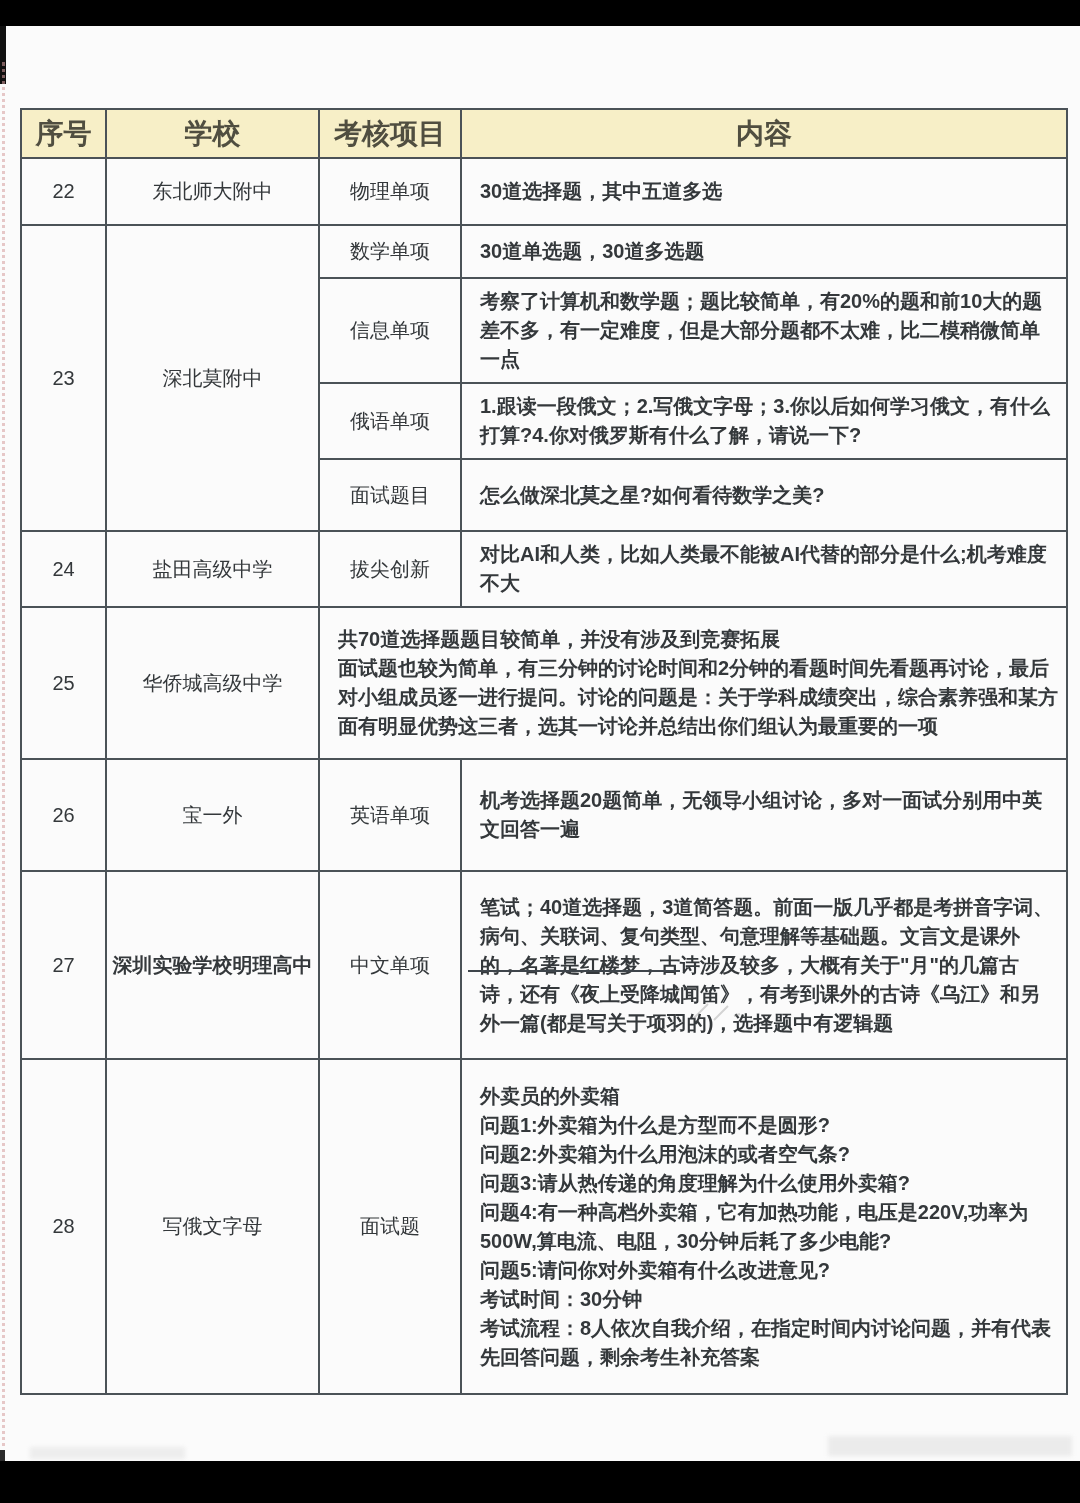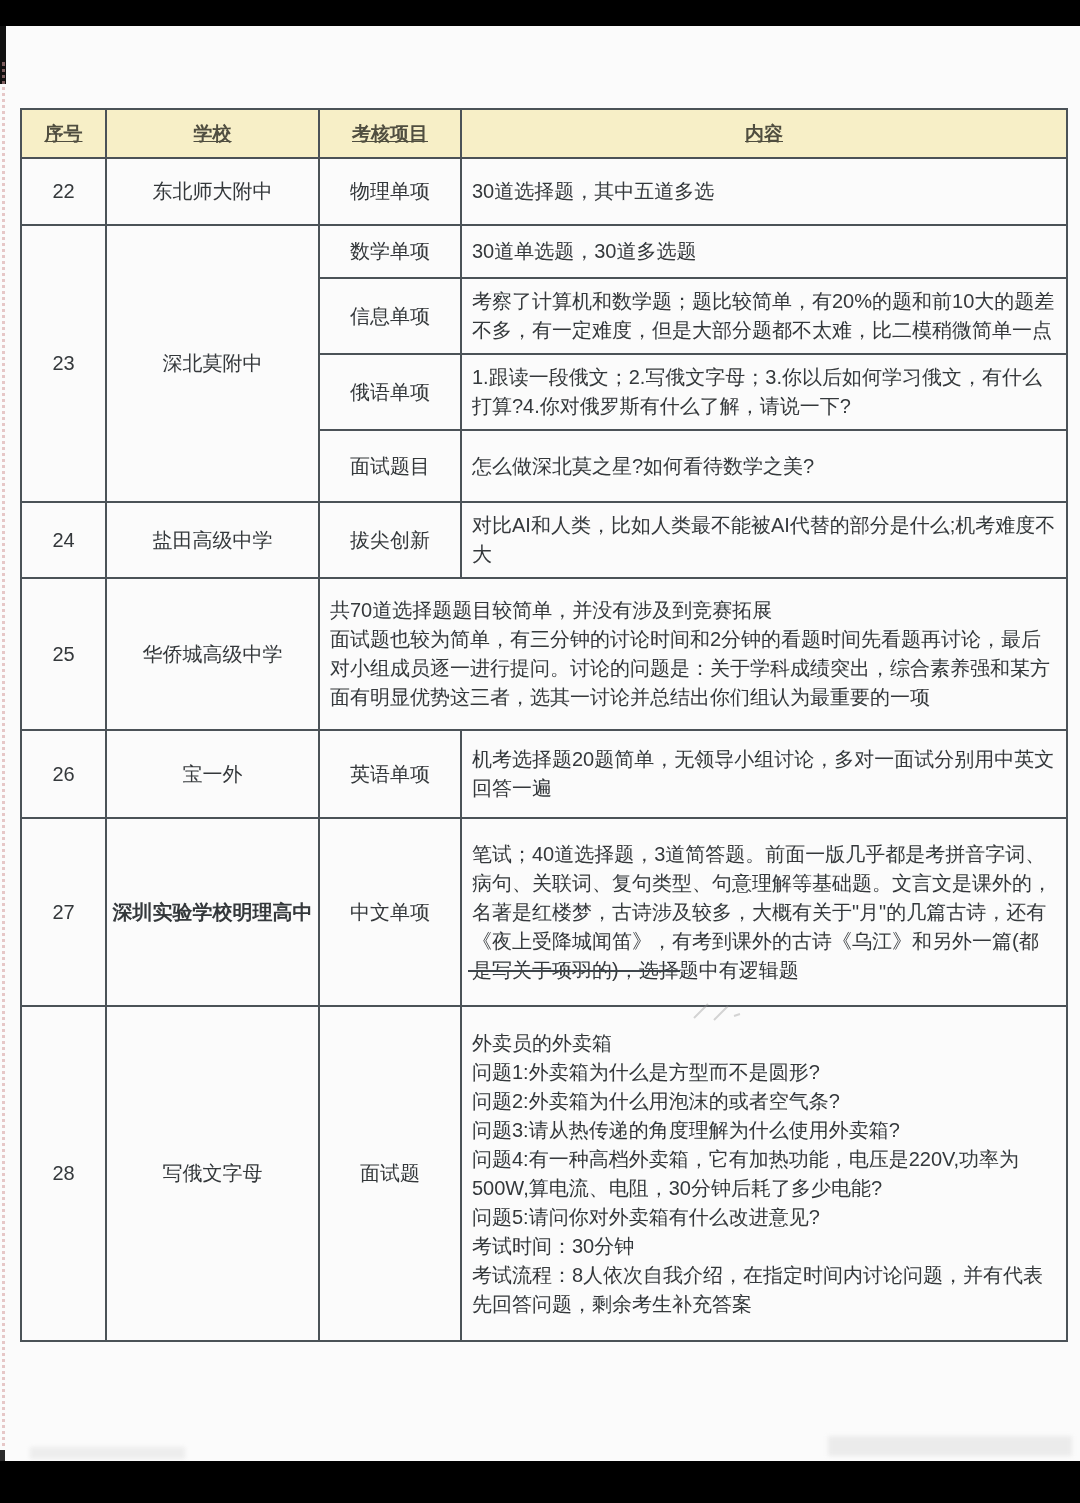--- a/index.html
+++ b/index.html
@@ -22,32 +22,32 @@
     border-collapse:collapse;table-layout:fixed;
   }
   .grid th,.grid td{
     border:2px solid var(--border_color,#4b5257);
     font-size:20px;color:var(--text_color,#34383b);
     padding:2px 4px;box-sizing:border-box;
   }
   .grid th{
     background:var(--header_bg,#f7efc7);
     color:var(--header_text,#504e40);
-    font-size:19px;font-weight:700;height:49px;text-align:center;vertical-align:middle;text-decoration:underline;
+    font-size:28px;font-weight:700;height:49px;text-align:center;vertical-align:middle;
   }
   td.num,td.school,td.item{text-align:center;vertical-align:middle;}
   td.school.bold{font-weight:700;}
   td.content{
     text-align:left;vertical-align:middle;
-    padding:8px 8px 8px 10px;line-height:29px;
+    padding:8px 8px 8px 18px;line-height:29px;font-weight:bold;
   }
   td.content div{margin:0;}
   tr.rh56{height:67px;} tr.rh53{height:53px;} tr.rh74{height:74px;}
   tr.rh80{height:56px;} tr.rh57{height:72px;} tr.rh152{height:152px;}
-  tr.rh112{height:88px;} tr.rh188{height:188px;} tr.rh335{height:335px;}
+  tr.rh112{height:112px;} tr.rh188{height:188px;} tr.rh335{height:335px;}
   .stray-line{position:absolute;left:468px;top:970px;width:212px;height:2px;background:#3e454b;}
   .scribble{position:absolute;left:690px;top:998px;opacity:.35;}
   .smudge-left{position:absolute;left:30px;top:1447px;width:155px;height:12px;
     background:rgba(200,200,200,.28);filter:blur(2px);}
   .smudge-right{position:absolute;left:828px;top:1436px;width:244px;height:20px;
     background:rgba(175,175,175,.20);filter:blur(2px);}
 </style>
 </head>
 <body>
 

